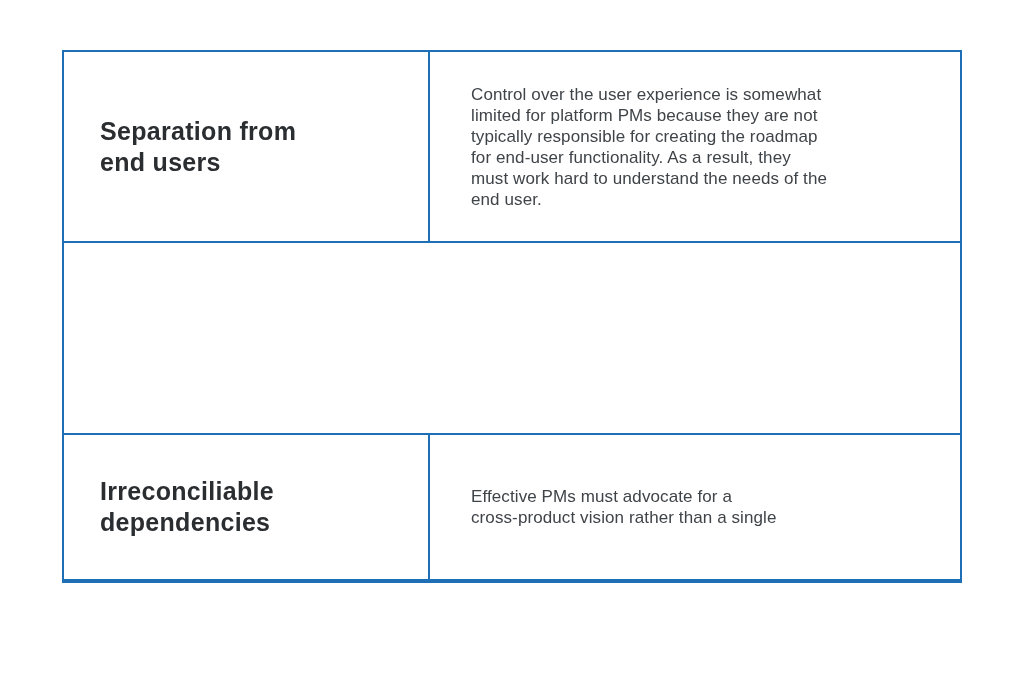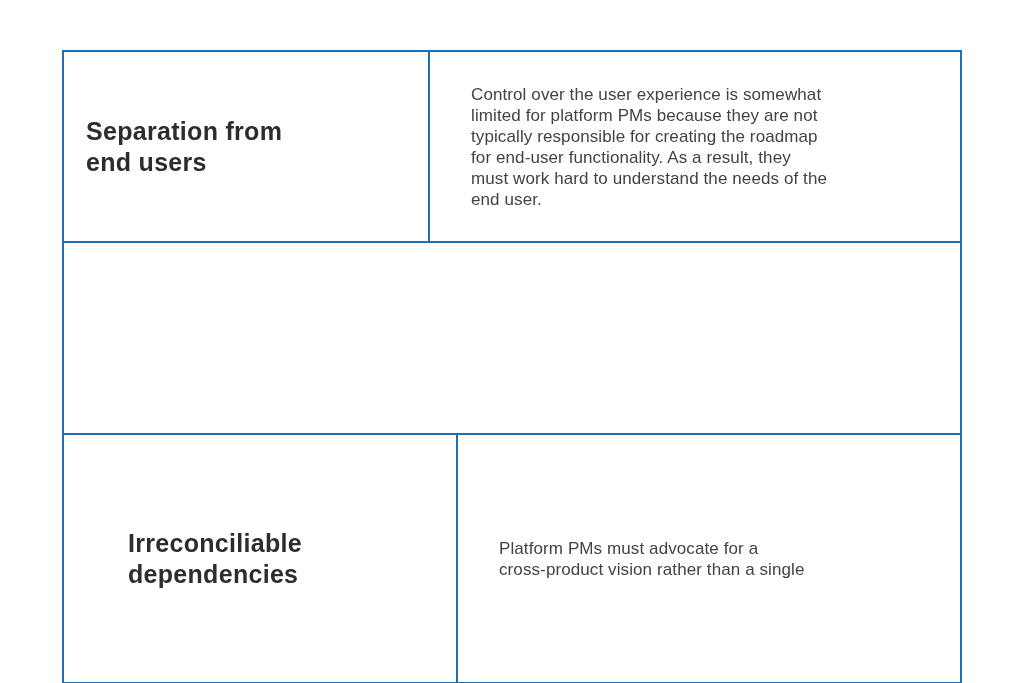--- a/index.html
+++ b/index.html
@@ -21,31 +21,31 @@
     border-bottom-width:4px;
     background:#fff;
   }
   .row{
     display:flex;
     border-bottom:2px solid var(--border);
   }
   .row:last-child{border-bottom:none;}
   .row-0{height:191px;}
   .row-1{height:192px;}
-  .row-2{height:247px;padding-left:28px;}
+  .row-2{height:144px;}
 
   .cell-heading{
     flex:0 0 366px;
     border-right:2px solid var(--border);
     display:flex;
     align-items:center;
     padding-left:36px;
     padding-right:24px;
   }
-  .row-0 .cell-heading{padding-left:22px;}
+  .row-0 .cell-heading{padding-left:36px;}
 
   .cell-desc{
     flex:1;
     display:flex;
     align-items:center;
     padding-left:13px;
     padding-right:8px;
   }
 
   .heading{
@@ -88,18 +88,18 @@
 
   <div class="row row-1">
   </div>
 
   <div class="row row-2">
     <div class="cell-heading">
       <div class="heading">Irreconciliable
 dependencies</div>
     </div>
     <div class="cell-desc">
-      <div class="desc">Platform PMs must advocate for a
+      <div class="desc">Effective PMs must advocate for a
 cross-product vision rather than a single</div>
     </div>
   </div>
 
 </div>
 
 </body></html>

